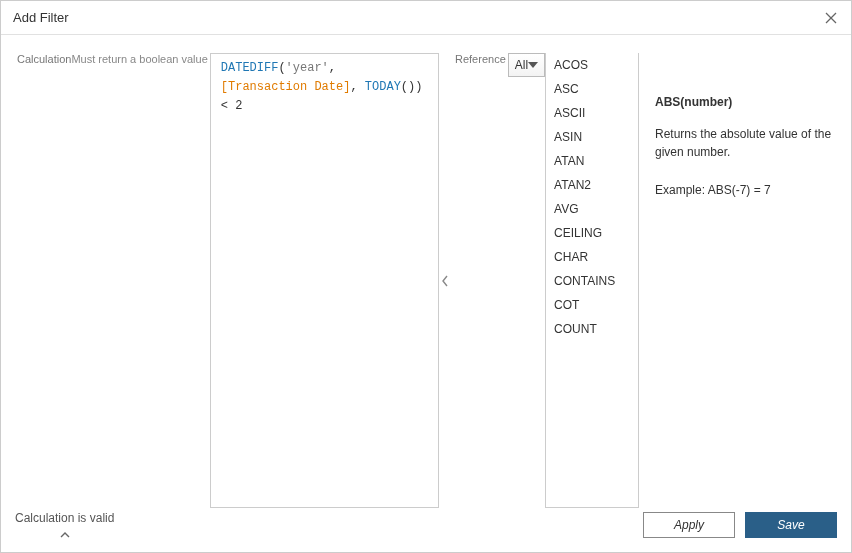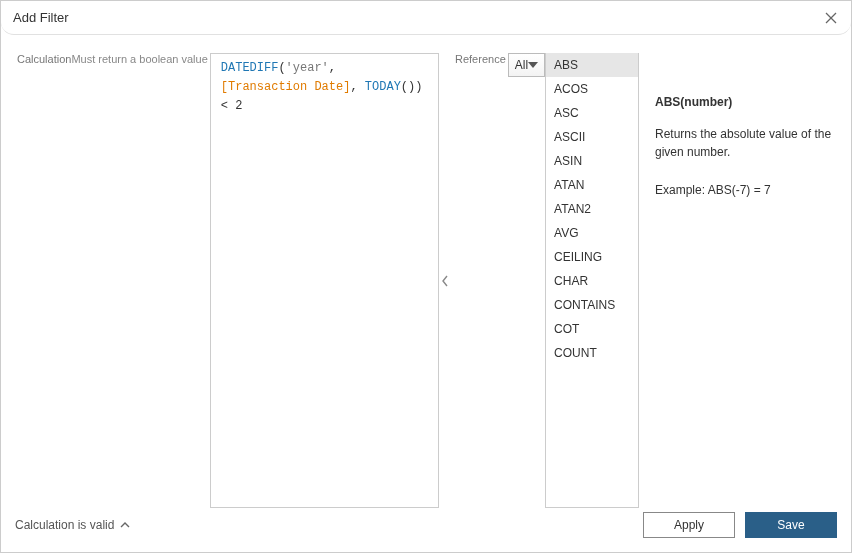--- a/index.html
+++ b/index.html
@@ -1,18 +1,18 @@
 <!DOCTYPE html>
 <html><head>
 <meta charset="utf-8">
 <style>
   * { box-sizing: border-box; margin: 0; padding: 0; }
   html, body { width: 852px; height: 553px; font-family: Arial, Helvetica, sans-serif; font-size: 12px; color: #333; background: #fff; }
   .dialog { width: 852px; height: 553px; border: 1px solid #ccc; display: flex; flex-direction: column; }
-  .titlebar { display: flex; align-items: center; justify-content: space-between; padding: 16px 12px; border-bottom: 1px solid #e1e1e1; height: 34px; border-radius: 13px; }
+  .titlebar { display: flex; align-items: center; justify-content: space-between; padding: 16px 12px; border-bottom: 1px solid #e1e1e1; height: 34px; }
   .titlebar .title { font-size: 13px; color: #333; }
   .close-btn { width: 16px; height: 16px; display: flex; align-items: center; justify-content: center; cursor: pointer; color: #666; }
   .close-btn svg { width: 14px; height: 14px; stroke: #666; }
   .body { flex: 1; display: flex; position: relative; padding: 18px 14px 0 14px; overflow: hidden; }
   .left-pane { flex: 1; display: flex; flex-direction: row; min-width: 0; }
   .pane-header { display: flex; justify-content: space-between; align-items: baseline; font-size: 11px; color: #777; margin-bottom: 6px; padding: 0 2px; }
   .pane-header .right-hint { color: #888; }
   .editor { flex: 1; border: 1px solid #ccc; background: #fff; padding: 5px 10px; font-family: Consolas, "Courier New", monospace; font-size: 12px; line-height: 1.6; color: #333; overflow: auto; }
   .tok-func { color: #1f77b4; }
   .tok-str { color: #777; }
@@ -34,23 +34,23 @@
   .func-list::-webkit-scrollbar { width: 14px; }
   .func-list::-webkit-scrollbar-track { background: #f0f0f0; border-left: 1px solid #ddd; }
   .func-list::-webkit-scrollbar-thumb { background: #c0c0c0; }
   .func-item { padding: 3px 8px; font-size: 12px; color: #333; cursor: pointer; line-height: 1.5; }
   .func-item.selected { background: #e6e6e6; }
   .help-pane { width: 198px; padding-left: 16px; font-size: 12px; color: #333; line-height: 1.5; }
   .help-sig { font-weight: bold; margin-bottom: 14px; font-size: 12px; margin-top: 40px;}
   .help-desc { margin-bottom: 20px; }
   .help-ex { }
   .footer { height: 44px; border-top: 0; display: flex; align-items: center; justify-content: space-between; padding: 0 14px 10px 14px; }
-  .validity { display: flex; align-items: center; gap: 6px; font-size: 12px; color: #555; cursor: pointer; }
+  .validity { display: flex; align-items: center; gap: 6px; font-size: 12px; color: #555; cursor: pointer; flex-direction: column; }
   .validity svg { width: 10px; height: 8px; }
-  .buttons { display: flex; gap: 10px; }
+  .buttons { display: flex; gap: 10px; font-style: italic; }
   .btn { min-width: 92px; height: 26px; display: flex; align-items: center; justify-content: center; font-size: 12px; cursor: pointer; }
   .btn-secondary { border: 1px solid #888; background: #fff; color: #333; }
   .btn-primary { border: 1px solid #2a5f88; background: #2a5f88; color: #fff; }
 </style>
 </head>
 <body>
 
 <div class="dialog">
 
   <div class="titlebar">
@@ -84,21 +84,20 @@
         <span>Reference</span>
       </div>
       <div class="dropdown">
         <span>All</span>
         <svg viewBox="0 0 10 6">
             <polygon points="0,0 10,0 5,6" fill="#555"></polygon>
           </svg>
       </div>
       <div class="func-list-wrap">
         <div class="func-list" id="func-list">
-            <div class="func-item selected">ABS</div>
             <div class="func-item">ACOS</div>
             <div class="func-item">ASC</div>
             <div class="func-item">ASCII</div>
             <div class="func-item">ASIN</div>
             <div class="func-item">ATAN</div>
             <div class="func-item">ATAN2</div>
             <div class="func-item">AVG</div>
             <div class="func-item">CEILING</div>
             <div class="func-item">CHAR</div>
             <div class="func-item">CONTAINS</div>

